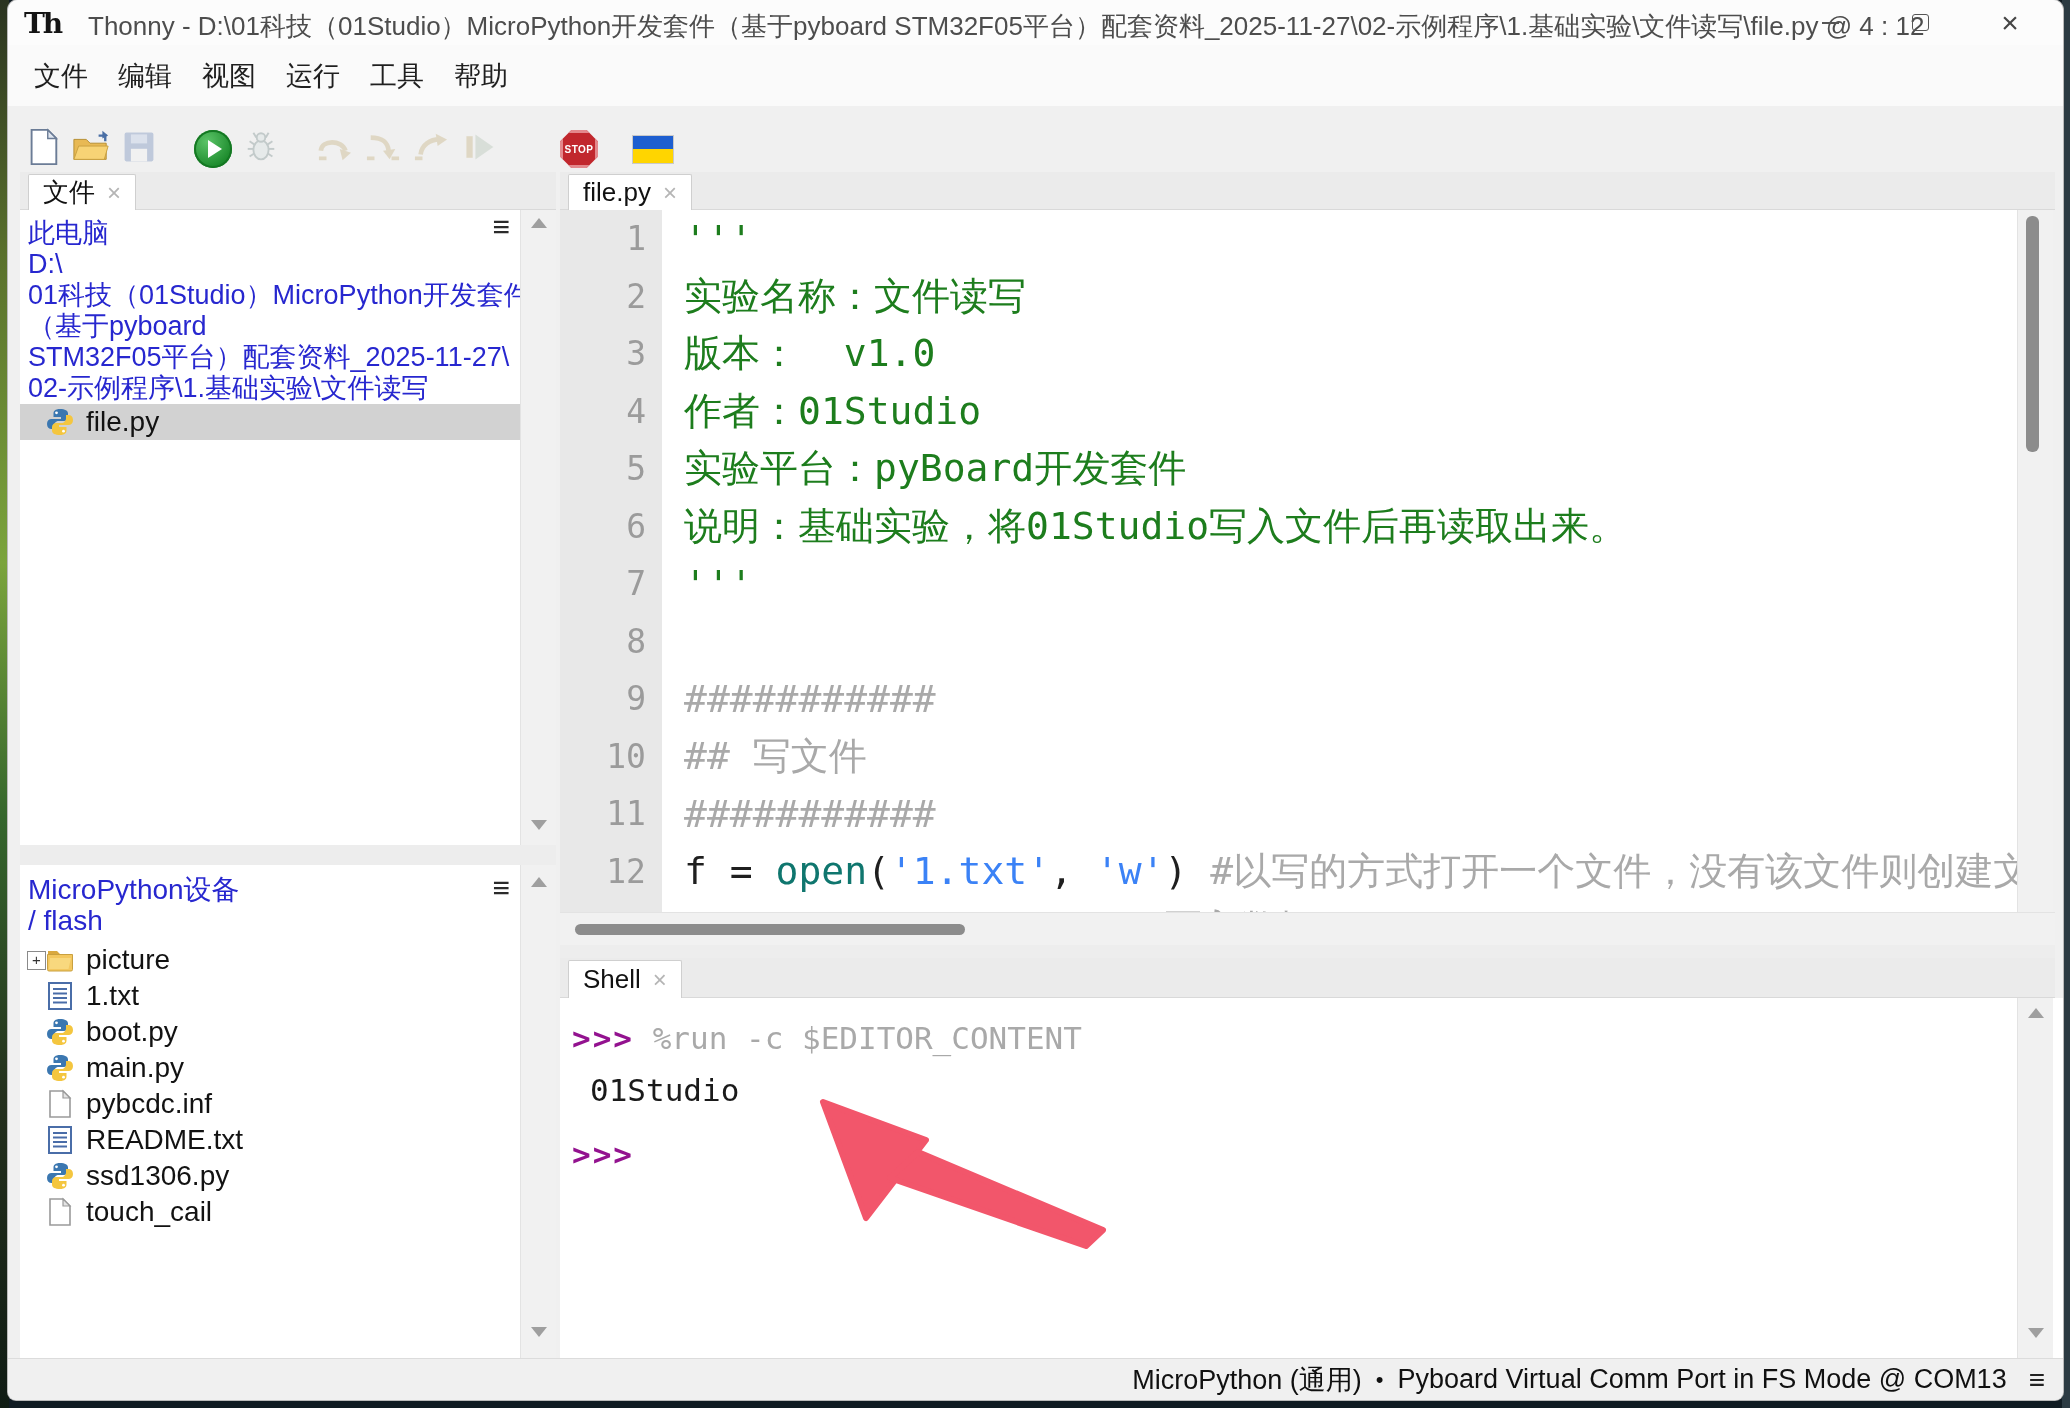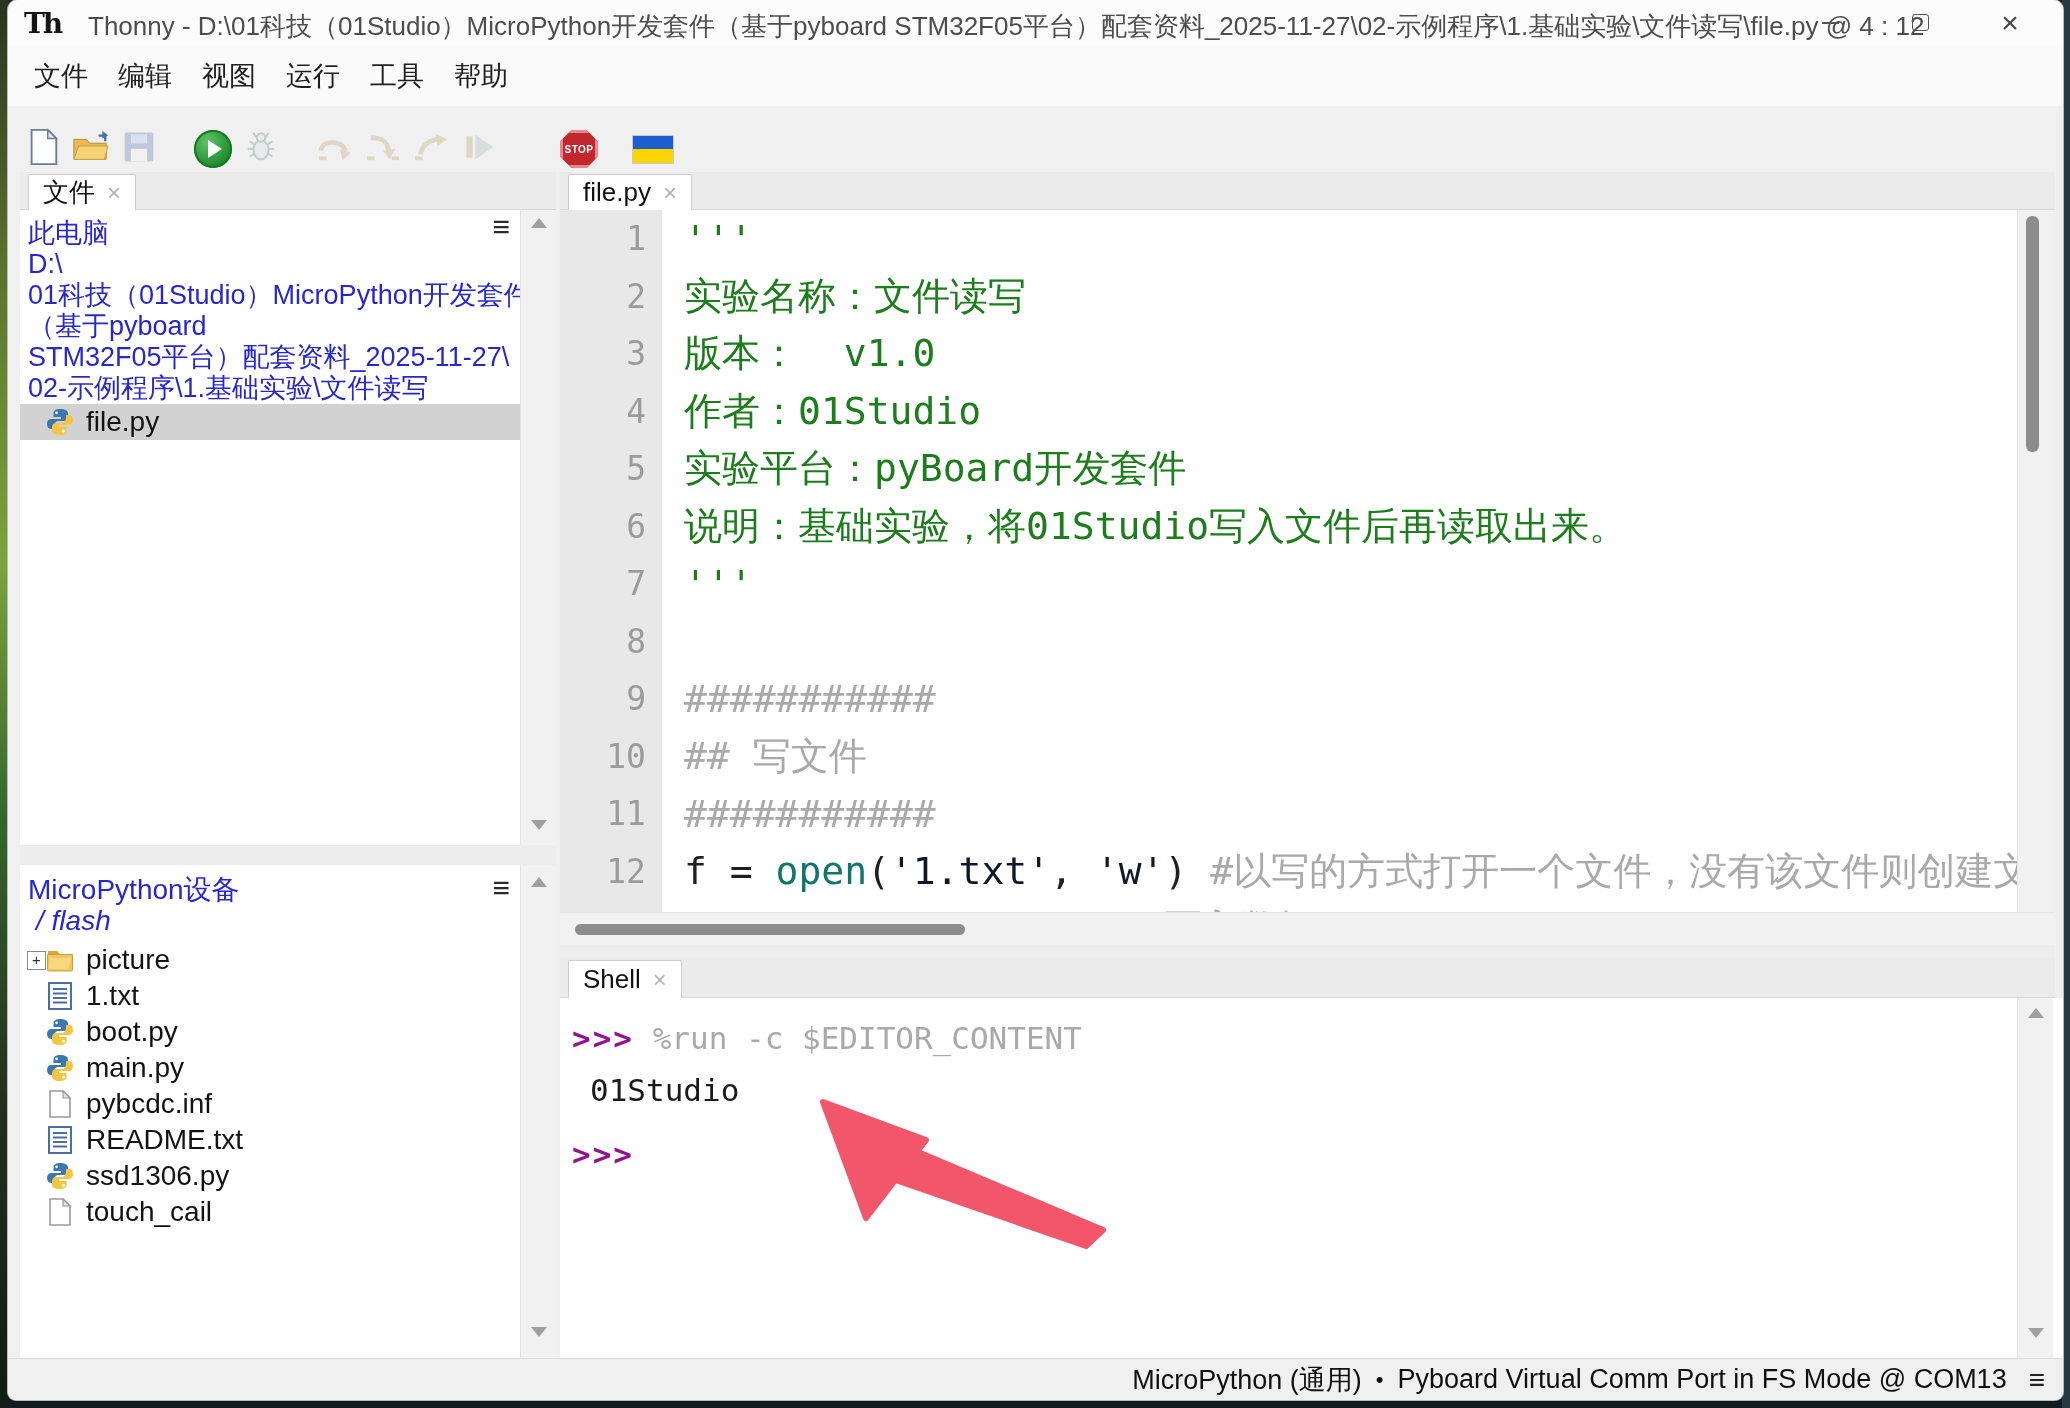--- a/index.html
+++ b/index.html
@@ -76,31 +76,31 @@
   .panel-menu{position:absolute;right:10px;top:2px;font-size:30px;color:#2b2b2b;line-height:1;}
   .path-lines{padding:8px 36px 0 8px;}
   .path-line{font-size:27px;line-height:31px;color:#2727cf;white-space:nowrap;}
   .tree-row{display:flex;align-items:center;height:36px;padding-left:25px;font-size:28px;color:#121212;position:relative;white-space:nowrap;}
   .tree-row.selected{background:#d2d2d2;}
   .ficon{width:30px;height:30px;margin-right:11px;flex:0 0 30px;display:inline-block;}
   .ficon svg{width:30px;height:30px;display:block;}
   .expander{position:absolute;left:7px;top:9px;width:17px;height:17px;border:1px solid #8a8a8a;background:#fff;
     font-size:15px;line-height:15px;text-align:center;color:#333;}
   .dev-header{font-size:28px;line-height:31px;color:#2727cf;padding:9px 0 0 8px;white-space:nowrap;}
-  .dev-root{font-size:28px;line-height:31px;color:#2727cf;padding:0 0 6px 16px;font-style:italic;}
+  .dev-root{font-size:28px;line-height:31px;color:#2727cf;padding:0 0 6px 8px;}
 
   
   .editor{position:absolute;left:552px;top:210px;width:1457px;height:702px;background:#fff;overflow:hidden;}
   .gutter{position:absolute;left:0;top:0;width:102px;height:100%;background:#e8e8e8;}
   .code-area{position:absolute;left:102px;top:0;right:0;bottom:0;overflow:hidden;}
   .code-line{height:57.5px;display:flex;align-items:center;white-space:pre;}
   .code-line .txt{padding-left:22px;font-family:"DejaVu Sans Mono",monospace;font-size:38px;}
   .ln-col .ln{height:57.5px;display:flex;align-items:center;justify-content:flex-end;padding-right:16px;
     font-family:"DejaVu Sans Mono",monospace;font-size:33px;color:#9b9b9b;}
-  .tk-g{color:#1d7d1d;} .tk-k{color:#a9a9a9;} .tk-s{color:#0f172a;} .tk-b{color:#0f766e;} .tk-c{color:#1f1f1f;}
+  .tk-g{color:#1d7d1d;} .tk-k{color:#a9a9a9;} .tk-s{color:#3b82f6;} .tk-b{color:#0f766e;} .tk-c{color:#1f1f1f;}
 
   .hscroll{position:absolute;left:552px;top:912px;width:1495px;height:33px;background:#f1f1f1;border-top:1px solid #e3e3e3;box-sizing:border-box;}
   .hthumb{position:absolute;left:15px;top:11px;width:390px;height:11px;border-radius:6px;background:#8c8c8c;}
   .splitter2{position:absolute;left:552px;top:945px;width:1495px;height:13px;background:#ededed;}
 
   
   .shell{position:absolute;left:552px;top:998px;width:1604px;height:360px;background:#fff;overflow:hidden;
     font-family:"DejaVu Sans Mono",monospace;font-size:31px;}
   .shell-inner{padding:14px 0 0 12px;}
   .shell-line{line-height:52px;white-space:pre;}

